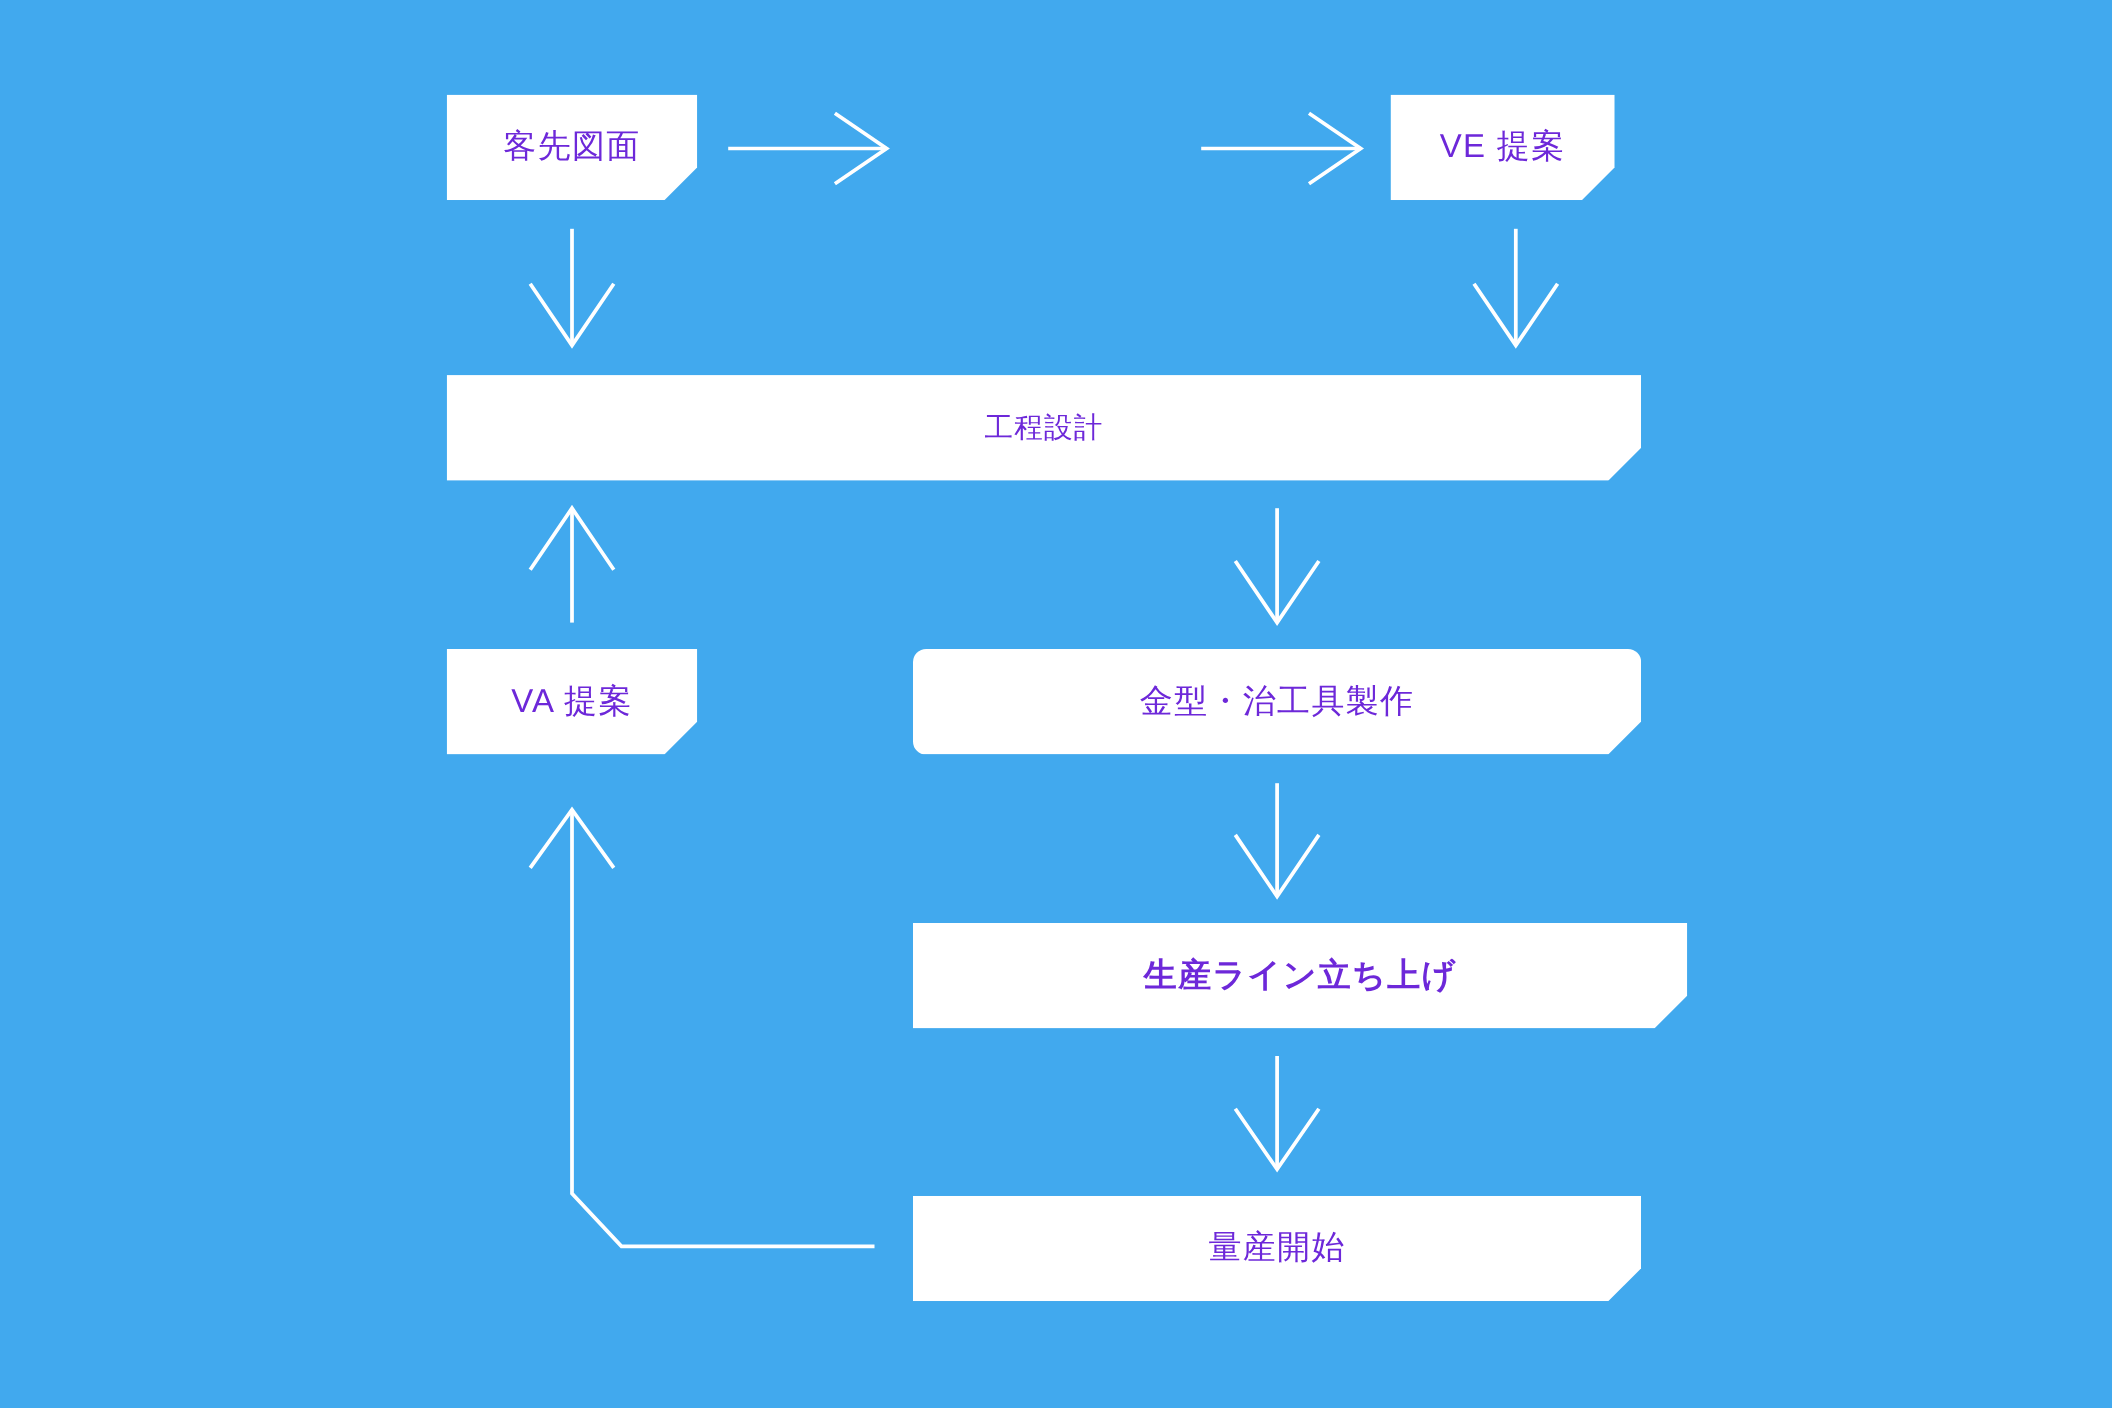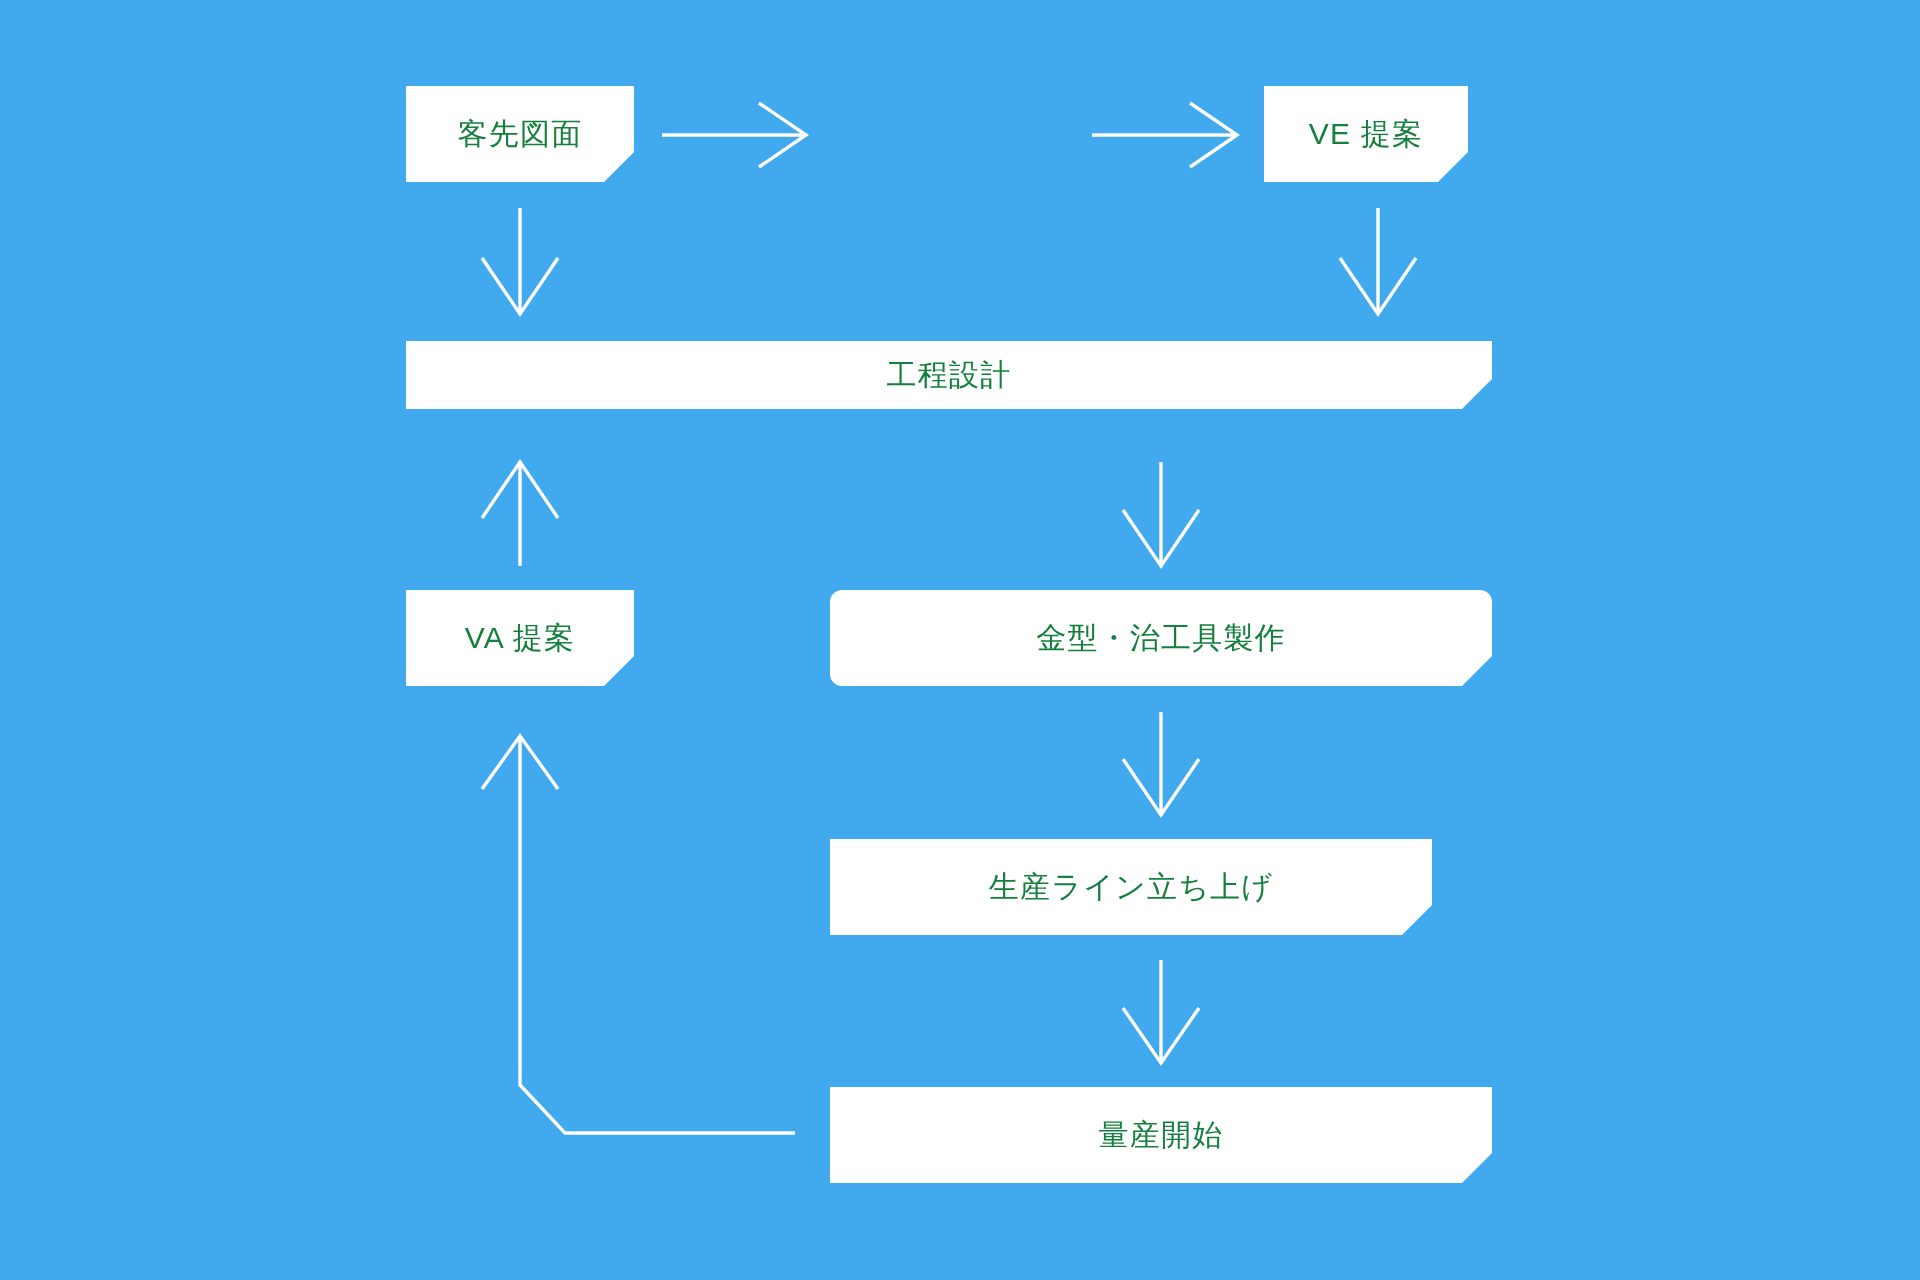--- a/index.html
+++ b/index.html
@@ -22,21 +22,21 @@
     position: absolute;
     left: 0;
     top: 0;
     width: 1920px;
     height: 1280px;
     pointer-events: none;
   }
   .node {
     position: absolute;
     background: #ffffff;
-    color: #15803d;
+    color: #6d28d9;
     display: flex;
     align-items: center;
     justify-content: center;
     text-align: center;
     letter-spacing: 0.04em;
     -webkit-clip-path: polygon(0 0, 100% 0, 100% calc(100% - 30px), calc(100% - 30px) 100%, 0 100%);
     clip-path: polygon(0 0, 100% 0, 100% calc(100% - 30px), calc(100% - 30px) 100%, 0 100%);
   }
   .node-label {
     display: block;
@@ -102,33 +102,33 @@
 
   <div class="node" style="left:406px; top:86px; width:228px; height:96px; font-size:30px;">
     <span class="node-label">客先図面</span>
   </div>
 
 
   <div class="node" style="left:1264px; top:86px; width:204px; height:96px; font-size:30px;">
     <span class="node-label">VE 提案</span>
   </div>
 
-  <div class="node" style="left:406px; top:341px; width:1086px; height:68px; font-size:30px;">
+  <div class="node" style="left:406px; top:341px; width:1086px; height:96px; font-size:26px;">
     <span class="node-label">工程設計</span>
   </div>
 
   <div class="node" style="left:406px; top:590px; width:228px; height:96px; font-size:30px;">
     <span class="node-label">VA 提案</span>
   </div>
 
   <div class="node" style="left:830px; top:590px; width:662px; height:96px; font-size:30px;border-radius:12px;">
     <span class="node-label">金型・治工具製作</span>
   </div>
 
-  <div class="node" style="left:830px; top:839px; width:602px; height:96px; font-size:30px;">
+  <div class="node" style="left:830px; top:839px; width:704px; height:96px; font-size:30px;font-weight:bold;">
     <span class="node-label">生産ライン立ち上げ</span>
   </div>
 
   <div class="node" style="left:830px; top:1087px; width:662px; height:96px; font-size:30px;">
     <span class="node-label">量産開始</span>
   </div>
 
 </div>
 
 </body></html>

